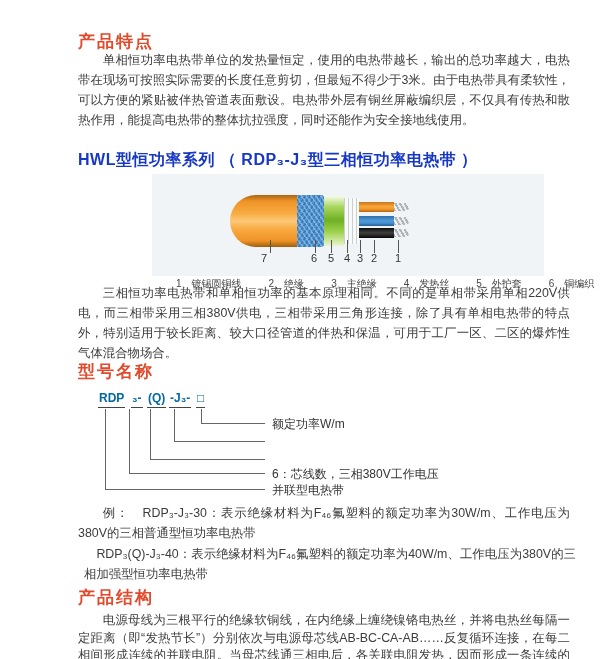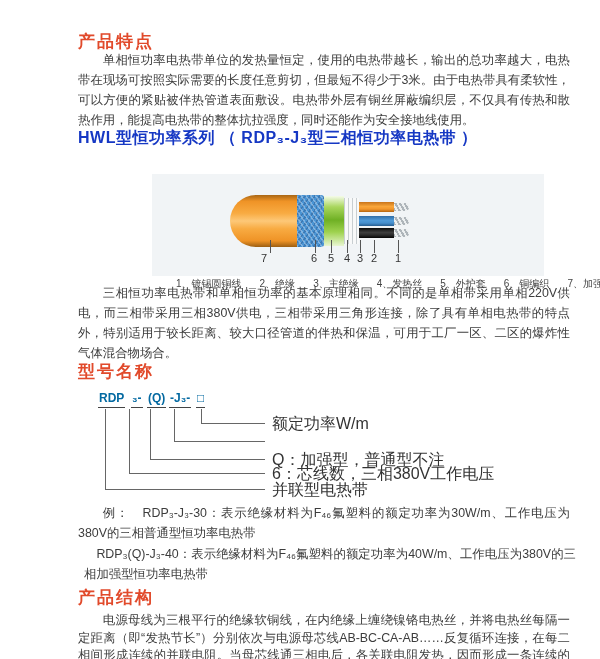--- a/index.html
+++ b/index.html
@@ -32,39 +32,39 @@
   .wire-orange { top:20px; background:linear-gradient(180deg,#c9741a,#f9a63a 45%,#f3972c 70%,#b5650f); }
   .wire-blue   { top:34px; background:linear-gradient(180deg,#2f6ea8,#4f9ad8 45%,#4690cf 70%,#275d90); }
   .wire-black  { top:46px; background:linear-gradient(180deg,#0c0c0c,#3d3d3d 45%,#2b2b2b 70%,#050505); }
   .conductor { left:234px; width:15px; height:8px; border-radius:0 4px 4px 0;
     background:repeating-linear-gradient(60deg,#aeb5ba 0 2px,#eceff0 2px 4px); }
   .cond-1 { top:21px; } .cond-2 { top:35px; } .cond-3 { top:47px; }
 
   .tick { top:58px; height:13px; width:0; border-left:1px solid #555; }
   .part-num { top:70px; font-size:11px; color:#333; transform:translateX(-50%); }
 
-  .legend-row { left:8px; top:87px; width:380px; display:flex; column-gap:2px; }
+  .legend-row { left:8px; top:87px; width:380px; display:flex; column-gap:11px; }
   .legend-item { font-size:10px; color:#444; white-space:nowrap; }
 
   
   .model-diagram { left:54px; top:360px; width:492px; height:114px; }
   .model-diagram > span, .model-diagram > div { position:absolute; }
   .token { top:0; font-size:12px; font-weight:600; color:#0369a1; border-bottom:1px solid #444; padding:0 1px 2px; line-height:13px; }
   .connector { border-left:1px solid #666; border-bottom:1px solid #666; }
-  .model-label { left:186px; font-size:16px; color:#333; line-height:14px; white-space:nowrap; }
+  .model-label { left:186px; font-size:12px; color:#333; line-height:14px; white-space:nowrap; }
 
   .example { font-size:12.4px; line-height:20px; text-align:justify; color:#3c3c3c; }
 </style>
 </head>
 <body>
 
 <div class="abs h-red" style="left:54px; top:6px;">产品特点</div>
 <div class="abs para" style="left:54px; top:26px; width:492px;">单相恒功率电热带单位的发热量恒定，使用的电热带越长，输出的总功率越大，电热带在现场可按照实际需要的长度任意剪切，但最短不得少于3米。由于电热带具有柔软性，可以方便的紧贴被伴热管道表面敷设。电热带外层有铜丝屏蔽编织层，不仅具有传热和散热作用，能提高电热带的整体抗拉强度，同时还能作为安全接地线使用。</div>
 
-<div class="abs h-blue" style="left:54px; top:104px;text-align:right;">HWL型恒功率系列 （ RDP₃-J₃型三相恒功率电热带 ）</div>
+<div class="abs h-blue" style="left:54px; top:126px;text-align:right;">HWL型恒功率系列 （ RDP₃-J₃型三相恒功率电热带 ）</div>
 
 <div class="abs figure-panel">
   <div class="cable-outer"></div>
   <div class="cable-braid"></div>
   <div class="cable-green"></div>
   <div class="cable-corrugated"></div>
   <div class="wire wire-orange"></div>
   <div class="wire wire-blue"></div>
   <div class="wire wire-black"></div>
   <div class="conductor cond-1"></div>
@@ -109,21 +109,20 @@
   <span class="token" style="left:83px;">-J₃-</span>
   <span class="token" style="left:110px;">□</span>
 
   <div class="connector" style="left:19px;  top:17px; width:160px; height:81px;"></div>
   <div class="connector" style="left:43px;  top:17px; width:136px; height:65px;"></div>
   <div class="connector" style="left:64px;  top:17px; width:115px; height:51px;"></div>
   <div class="connector" style="left:88px;  top:17px; width:91px;  height:33px;"></div>
   <div class="connector" style="left:115px; top:17px; width:64px;  height:15px;"></div>
 
   <span class="model-label" style="top:25px;">额定功率W/m</span>
-  <span class="model-label" style="top:61px;">Q：加强型，普通型不注</span>
   <span class="model-label" style="top:75px;">6：芯线数，三相380V工作电压</span>
   <span class="model-label" style="top:91px;">并联型电热带</span>
 </div>
 
 <div class="abs example" style="left:54px; top:479px; width:492px; text-indent:2em;">例：　RDP₃-J₃-30：表示绝缘材料为F₄₆氟塑料的额定功率为30W/m、工作电压为380V的三相普通型恒功率电热带</div>
 <div class="abs example" style="left:60px; top:520px; width:492px; text-indent:1em;">RDP₃(Q)-J₃-40：表示绝缘材料为F₄₆氟塑料的额定功率为40W/m、工作电压为380V的三相加强型恒功率电热带</div>
 
 <div class="abs h-red" style="left:54px; top:562px;">产品结构</div>
 <div class="abs para" style="left:54px; top:588px; width:492px; line-height:17.5px;">电源母线为三根平行的绝缘软铜线，在内绝缘上缠绕镍铬电热丝，并将电热丝每隔一定距离（即“发热节长”）分别依次与电源母芯线AB-BC-CA-AB……反复循环连接，在每二相间形成连续的并联电阻。当母芯线通三相电后，各关联电阻发热，因而形成一条连续的三相供电的加热带，而且可以根据使用情况任意剪切。</div>
 

